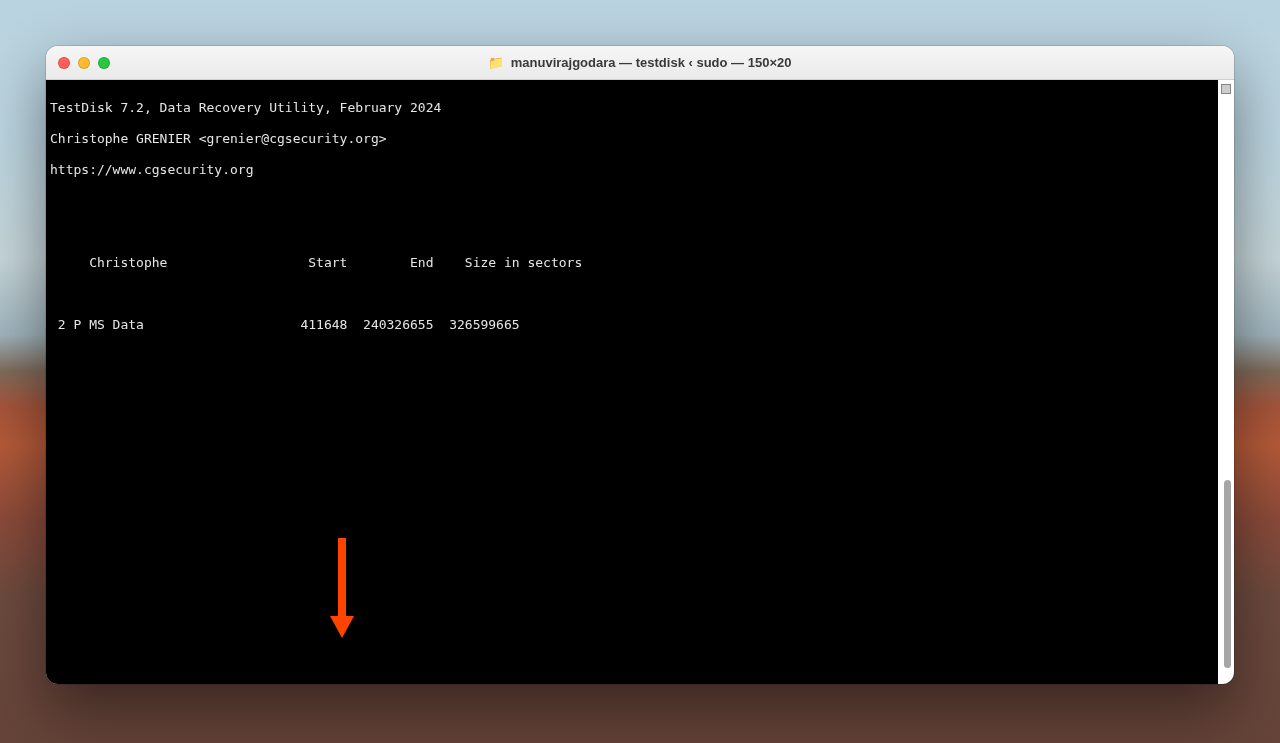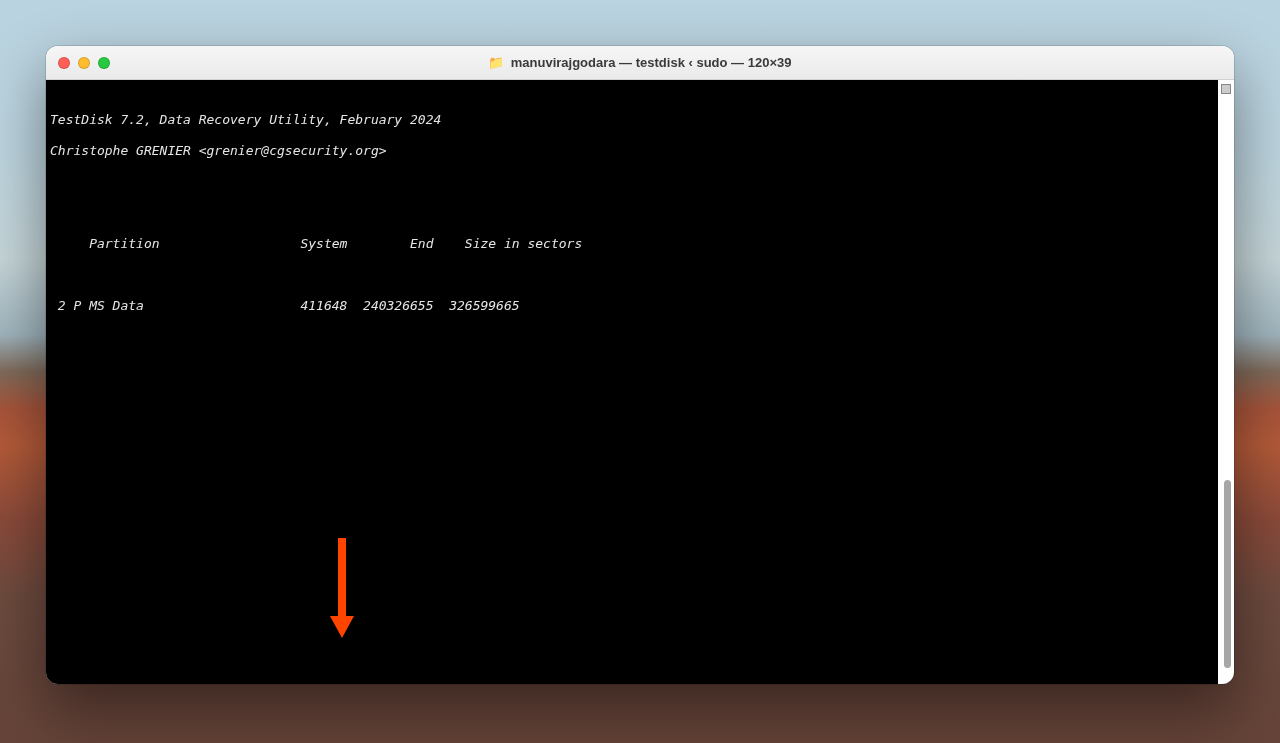--- a/index.html
+++ b/index.html
@@ -77,22 +77,21 @@
       font-family: "SF Mono", Menlo, Consolas, monospace;
       font-size: 13px;
       line-height: 15.5px;
       color: #e6e6e6;
       overflow: hidden;
     }
     .term-inner {
       position: absolute;
       inset: 0;
       white-space: pre;
-      padding: 16px 0 0 4px;
-      font-style: italic;
+      padding: 4px 0 0 4px;
     }
     .term .line { display:block; height:15.5px; }
     .scroll-gutter {
       position: absolute;
       right: 0;
       top: 0;
       bottom: 0;
       width: 16px;
       background: #fff;
     }
@@ -142,31 +141,32 @@
   <div class="window">
 
     <div class="titlebar">
       <div class="traffic">
         <div class="dot red"></div>
         <div class="dot yellow"></div>
         <div class="dot green"></div>
       </div>
       <div class="title-wrap">
         <span class="folder-glyph">📁</span>
-        <span class="wtitle">manuvirajgodara — testdisk ‹ sudo — 120×39</span>
+        <span class="wtitle">manuvirajgodara — testdisk ‹ sudo — 150×20</span>
       </div>
     </div>
 
     <div class="term">
       <div class="term-inner">
 <span class="line">TestDisk 7.2, Data Recovery Utility, February 2024</span>
 <span class="line">Christophe GRENIER &lt;grenier@cgsecurity.org&gt;</span>
+<span class="line">https://www.cgsecurity.org</span>
 <span class="line"></span>
 <span class="line"></span>
-<span class="line">     Partition                  System        End    Size in sectors</span>
+<span class="line">     Christophe                  Start        End    Size in sectors</span>
 <span class="line"></span>
 <span class="line"> 2 P MS Data                    411648  240326655  326599665</span>
 <span class="line"></span><span class="line"></span><span class="line"></span><span class="line"></span><span class="line"></span><span class="line"></span><span class="line"></span><span class="line"></span><span class="line"></span><span class="line"></span><span class="line"></span><span class="line"></span><span class="line"></span><span class="line"></span><span class="line"></span><span class="line"></span><span class="line"></span><span class="line"></span>
 
 
       </div>
 
       <div class="scroll-gutter">
         <div class="marker"></div>
         <div class="thumb"></div>

